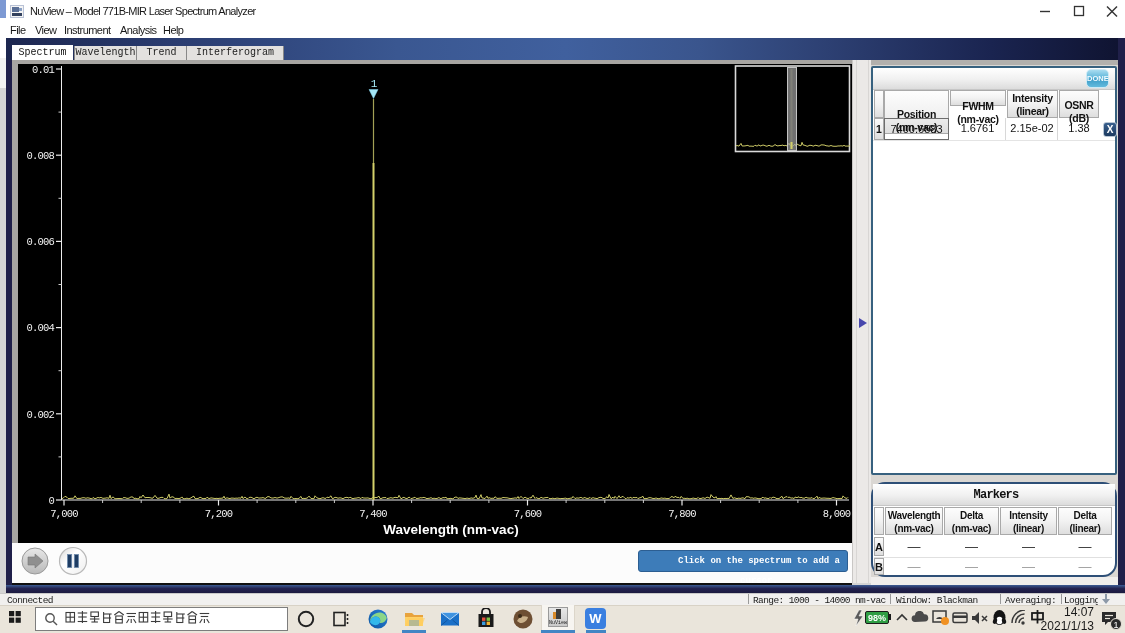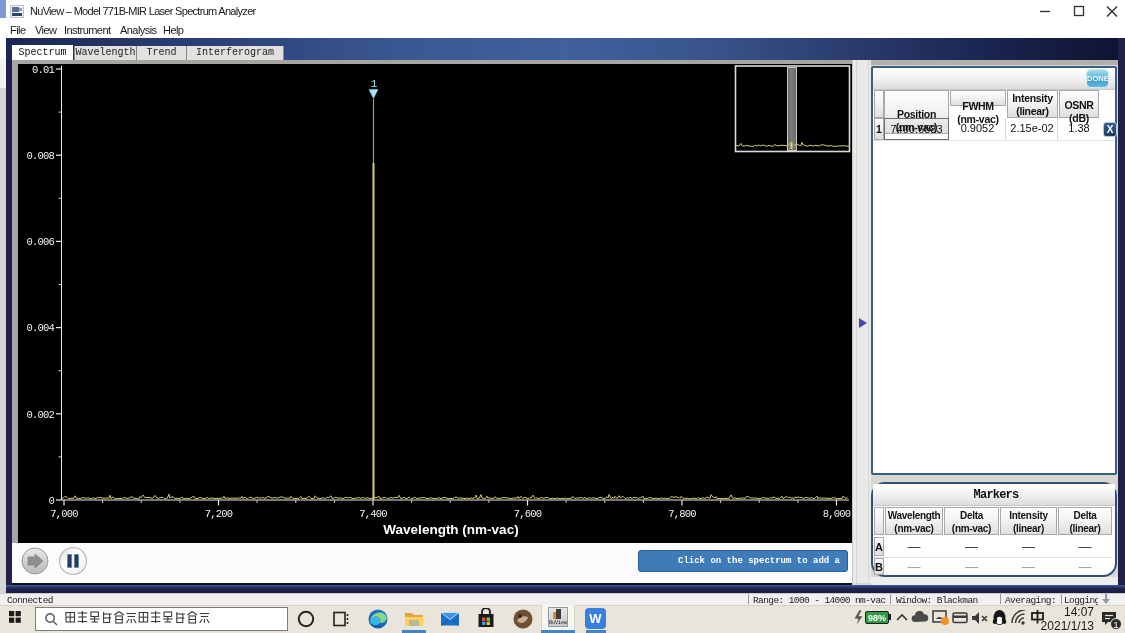--- a/index.html
+++ b/index.html
@@ -156,21 +156,21 @@
   <div class="abs" style="left:0;top:0;width:242px;height:22px;background:linear-gradient(180deg,#ffffff 0%,#f0f0f0 55%,#dcdcdc 100%);border-bottom:1px solid #c6c6c6;"></div>
   <div class="abs" style="left:213px;top:1px;width:23px;height:19px;border-radius:5px;background:linear-gradient(180deg,#a8dcf0 0%,#5fb6da 45%,#3e9dc8 55%,#62badd 100%);border:1px solid #cdeaf6;color:#f2fbff;font-size:7.5px;font-weight:bold;text-align:center;line-height:18px;">DONE</div>
 <div class="abs" style="left:1px;top:22px;width:10px;height:28px;background:linear-gradient(180deg,#fdfdfd 0%,#f2f2f2 50%,#dedede 100%);border:1px solid #a9a9a9;text-align:center;font-size:10.5px;font-weight:bold;color:#111;line-height:13px;padding-top:1px;letter-spacing:-0.3px;"></div>
 <div class="abs" style="left:11px;top:22px;width:65px;height:44px;background:linear-gradient(180deg,#fdfdfd 0%,#f2f2f2 50%,#dedede 100%);border:1px solid #a9a9a9;text-align:center;font-size:10.5px;font-weight:bold;color:#111;line-height:13px;padding-top:17px;letter-spacing:-0.3px;">Position<br>(nm-vac)</div>
 <div class="abs" style="left:77px;top:22px;width:56px;height:16px;background:linear-gradient(180deg,#fdfdfd 0%,#f2f2f2 50%,#dedede 100%);border:1px solid #a9a9a9;text-align:center;font-size:10.5px;font-weight:bold;color:#111;line-height:13px;padding-top:9px;letter-spacing:-0.3px;">FWHM<br>(nm-vac)</div>
 <div class="abs" style="left:134px;top:22px;width:51px;height:28px;background:linear-gradient(180deg,#fdfdfd 0%,#f2f2f2 50%,#dedede 100%);border:1px solid #a9a9a9;text-align:center;font-size:10.5px;font-weight:bold;color:#111;line-height:13px;padding-top:1px;letter-spacing:-0.3px;">Intensity<br>(linear)</div>
 <div class="abs" style="left:186px;top:22px;width:40px;height:28px;background:linear-gradient(180deg,#fdfdfd 0%,#f2f2f2 50%,#dedede 100%);border:1px solid #a9a9a9;text-align:center;font-size:10.5px;font-weight:bold;color:#111;line-height:13px;padding-top:8px;letter-spacing:-0.3px;">OSNR<br>(dB)</div>
 
   <div class="abs" style="left:1px;top:50px;width:10px;height:22px;background:linear-gradient(180deg,#fbfbfb,#dedede);border:1px solid #a9a9a9;font-size:10.5px;font-weight:bold;text-align:center;line-height:20px;color:#111;">1</div>
   <div class="abs" style="left:11px;top:50px;width:65px;height:22px;border:1px solid #6d6d6d;font-size:11px;text-align:center;line-height:20px;color:#111;">7400.6583</div>
-  <div class="abs" style="left:77px;top:50px;width:56px;height:22px;border-right:1px solid #d8d8d8;font-size:11px;text-align:center;line-height:21px;color:#111;">0.9052</div>
+  <div class="abs" style="left:77px;top:50px;width:56px;height:22px;border-right:1px solid #d8d8d8;font-size:11px;text-align:center;line-height:21px;color:#111;">1.6761</div>
   <div class="abs" style="left:134px;top:50px;width:51px;height:22px;border-right:1px solid #d8d8d8;font-size:11px;text-align:center;line-height:21px;color:#111;">2.15e-02</div>
   <div class="abs" style="left:186px;top:50px;width:40px;height:22px;font-size:11px;text-align:center;line-height:21px;color:#111;">1.38</div>
   <div class="abs" style="left:0;top:72px;width:242px;height:1px;background:#e4e4e4;"></div>
   <div class="abs" style="left:230px;top:54px;width:14px;height:15px;border-radius:3px;background:linear-gradient(180deg,#39608e 0%,#1c3a60 100%);border:1px solid #b9c6d4;color:#fff;font-size:10px;font-weight:bold;text-align:center;line-height:14px;">X</div>
 </div>
 
 <div class="abs" style="left:871px;top:482px;width:246px;height:95px;background:#ffffff;border:2px solid #2e4f77;border-radius:14px;">
   <div class="abs" style="left:0;top:0;width:242px;height:22px;background:linear-gradient(180deg,#ffffff 0%,#f0f0f0 55%,#dcdcdc 100%);border-bottom:1px solid #c6c6c6;"></div>
   <div class="abs mono" style="left:0;top:4px;width:246px;text-align:center;font-size:12px;font-weight:bold;color:#111;letter-spacing:-0.8px;">Markers</div>
 <div class="abs" style="left:1px;top:23px;width:10px;height:28px;background:linear-gradient(180deg,#fdfdfd 0%,#f2f2f2 50%,#dedede 100%);border:1px solid #a9a9a9;text-align:center;font-size:10px;font-weight:bold;color:#111;line-height:13px;padding-top:1px;letter-spacing:-0.3px;"></div>

